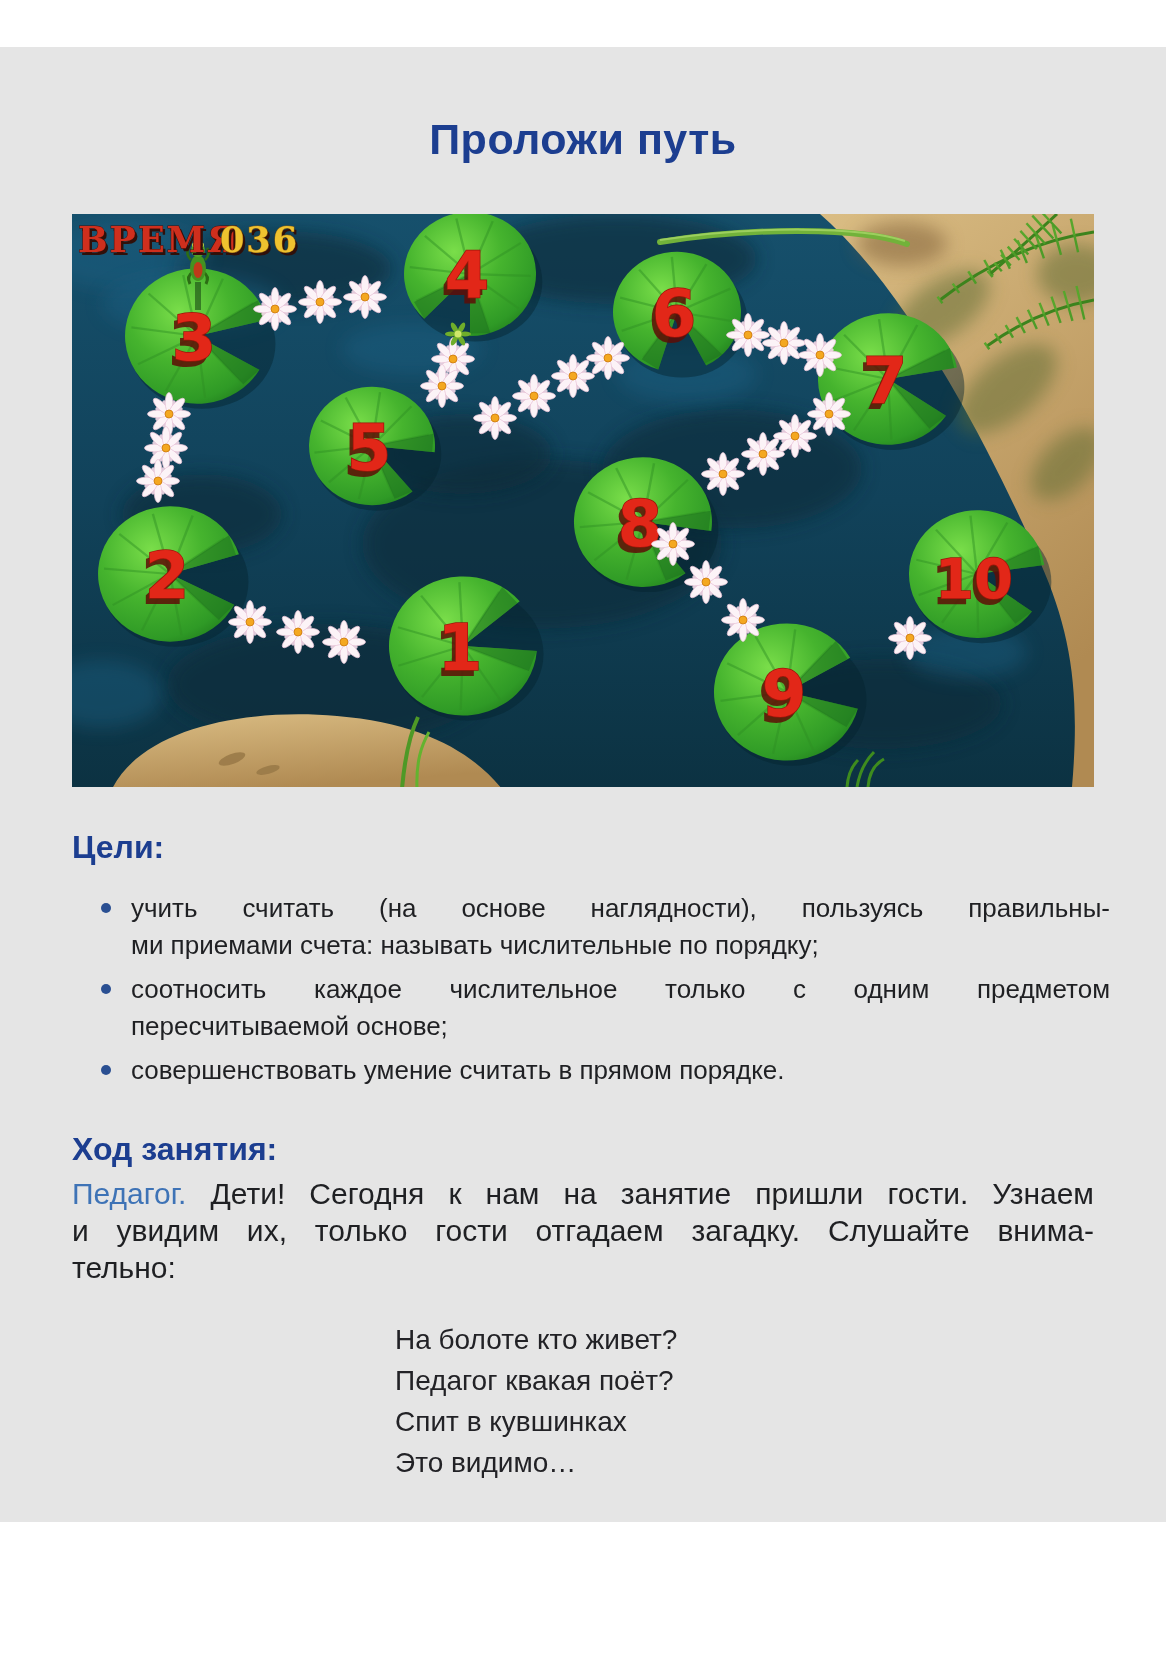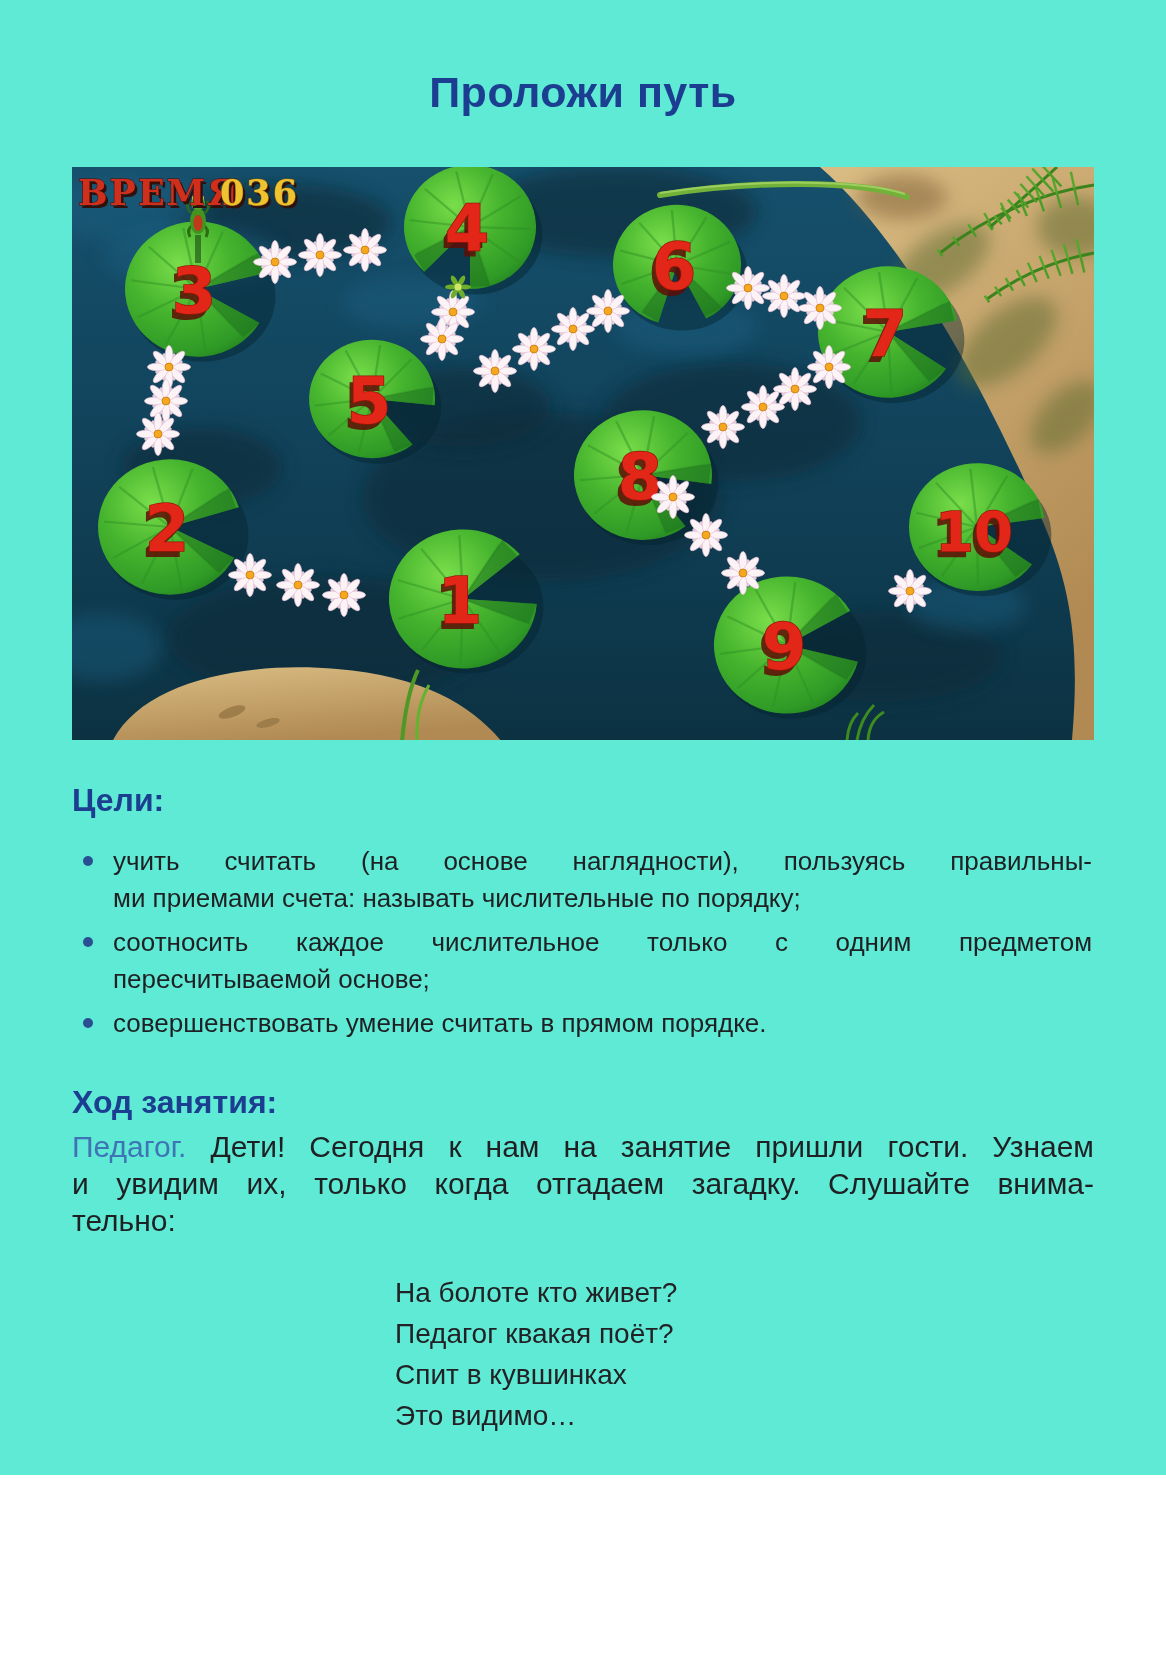--- a/index.html
+++ b/index.html
@@ -1,25 +1,25 @@
 <!DOCTYPE html>
 <html><head>
 <meta charset="utf-8">
 <style>
   html,body{margin:0;padding:0;background:#ffffff;}
-  .page{position:relative;width:1166px;height:1475px;background:#5eead4;overflow:hidden;
-        font-family:"Liberation Sans",sans-serif;}
+  .page{position:relative;width:1166px;height:1475px;background:#e5e5e5;overflow:hidden;
+        font-family:"Liberation Sans",sans-serif;margin-top:47px;}
   .title{position:absolute;top:68px;left:0;width:100%;text-align:center;
          font-size:43px;font-weight:bold;color:#1c3e90;letter-spacing:0.5px;}
   .shot{position:absolute;left:72px;top:167px;width:1022px;height:573px;}
   .shot svg{display:block;width:100%;height:100%;}
   .h2{position:absolute;left:72px;font-size:32px;font-weight:bold;color:#1c3e90;}
   #goals-h{top:782px;}
   #lesson-h{top:1084px;}
-  .bullets{position:absolute;left:70px;top:843px;width:1022px;
+  .bullets{position:absolute;left:88px;top:843px;width:1022px;
            font-size:26px;line-height:37px;color:#1f2023;}
   .bullet{position:relative;padding-left:43px;margin-bottom:7px;}
   .dot{position:absolute;left:13px;top:13px;width:10px;height:10px;border-radius:50%;background:#2a4f92;}
   .just{text-align:justify;text-align-last:justify;}
   .para{position:absolute;left:72px;top:1128px;width:1022px;
         font-size:30px;line-height:37px;color:#1f2023;}
   .speaker{color:#3e73b6;}
   .riddle{position:absolute;left:395px;top:1272px;font-size:28px;line-height:41px;color:#222226;}
   .pageno{position:absolute;top:1576px;left:0;width:100%;text-align:center;font-size:27px;color:#222;}
 </style>
@@ -421,21 +421,21 @@
       </div>
       <div class="bullet">
         <span class="dot"></span>
         <div>совершенствовать умение считать в прямом порядке.</div>
       </div>
     </div>
 
   <div class="h2" id="lesson-h">Ход занятия:</div>
   <div class="para" id="para">
       <div class="just"><span class="speaker">Педагог.</span> Дети! Сегодня к нам на занятие пришли гости. Узнаем</div>
-      <div class="just">и увидим их, только когда отгадаем загадку. Слушайте внима-</div>
+      <div class="just">и увидим их, только гости отгадаем загадку. Слушайте внима-</div>
       <div>тельно:</div>
     </div>
 
   <div class="riddle" id="riddle">
       <div>На болоте кто живет?</div>
       <div>Педагог квакая поёт?</div>
       <div>Спит в кувшинках</div>
       <div>Это видимо…</div>
     </div>
 

